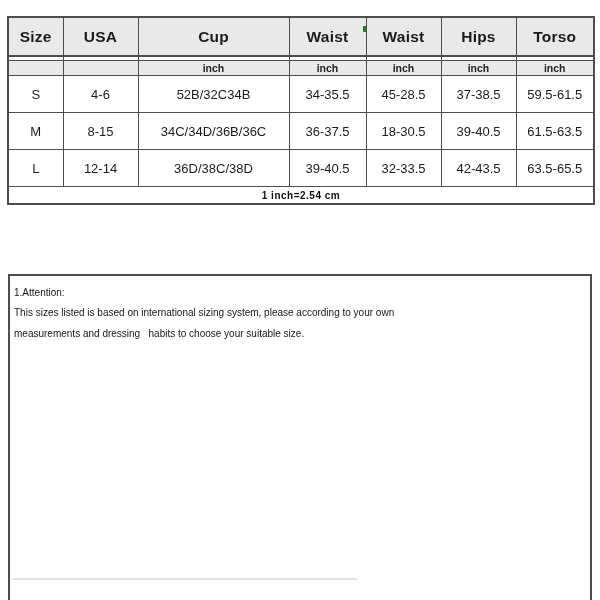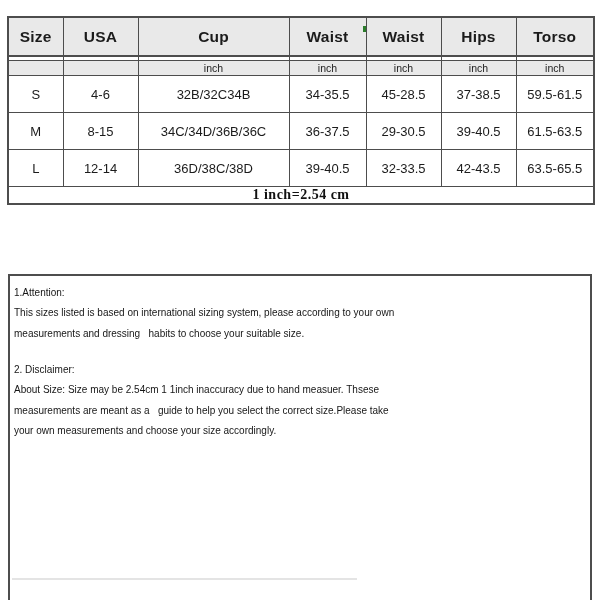--- a/index.html
+++ b/index.html
@@ -15,25 +15,25 @@
   }
   table.size-table th, table.size-table td {
     border:1px solid #4d4d4d; text-align:center; vertical-align:middle;
     padding:0; overflow:hidden; white-space:nowrap;
   }
   tr.hdr th {
     background:#e9e9e9; height:37px; font-size:15.5px; font-weight:bold;
     border-bottom:2px solid #4d4d4d; letter-spacing:0.2px;
   }
   tr.spacer td { height:3px; background:#ffffff; border-top:none; border-bottom:none; }
-  tr.unit td { background:#e9e9e9; height:14px; font-size:10.5px; color:#222; }
+  tr.unit td { background:#e9e9e9; height:14px; font-size:10.5px; color:#222;font-weight:bold; }
   tr.data td { height:36px; font-size:13px; background:#ffffff; }
   tr.note td, tr.note2 td {
-    font-family:Liberation Serif, serif;
-    font-weight:bold; font-size:14px; letter-spacing:0.5px; color:#111;
+    font-family:Liberation Sans, sans-serif;
+    font-weight:bold; font-size:10px; letter-spacing:0.5px; color:#111;
     background:#ffffff;
   }
   tr.note td { height:16px; }
   tr.note2 td { height:19px; }
   
   .info-box {
     position:absolute; left:8px; top:274px; width:584px; height:371px;
     box-sizing:border-box; border:2px solid #4d4d4d; background:#ffffff;
     padding:7px 3px 0 4px; font-size:10px; line-height:20.4px; color:#161616;
   }
@@ -81,32 +81,32 @@
         <td></td>
         <td>inch</td>
         <td>inch</td>
         <td>inch</td>
         <td>inch</td>
         <td>inch</td>
       </tr>
       <tr class="data">
         <td>S</td>
         <td>4-6</td>
-        <td>32B/32C34B</td>
+        <td>52B/32C34B</td>
         <td>34-35.5</td>
         <td>45-28.5</td>
         <td>37-38.5</td>
         <td>59.5-61.5</td>
       </tr>
       <tr class="data">
         <td>M</td>
         <td>8-15</td>
         <td>34C/34D/36B/36C</td>
         <td>36-37.5</td>
-        <td>29-30.5</td>
+        <td>18-30.5</td>
         <td>39-40.5</td>
         <td>61.5-63.5</td>
       </tr>
       <tr class="data">
         <td>L</td>
         <td>12-14</td>
         <td>36D/38C/38D</td>
         <td>39-40.5</td>
         <td>32-33.5</td>
         <td>42-43.5</td>
@@ -115,22 +115,18 @@
       <tr class="note">
         <td colspan="7">1 inch=2.54 cm</td>
       </tr>
     </tbody>
   </table>
 
   <div class="info-box">
     <p>1.Attention:
 This sizes listed is based on international sizing system, please according to your own
 measurements and dressing   habits to choose your suitable size.</p>
-    <p>2. Disclaimer:
-About Size: Size may be 2.54cm 1 1inch inaccuracy due to hand measuer. Thsese
-measurements are meant as a   guide to help you select the correct size.Please take
-your own measurements and choose your size accordingly.</p>
   </div>
 
   <div class="green-tick"></div>
   <div class="bottom-smudge"></div>
 
 </div>
 
 </body></html>

